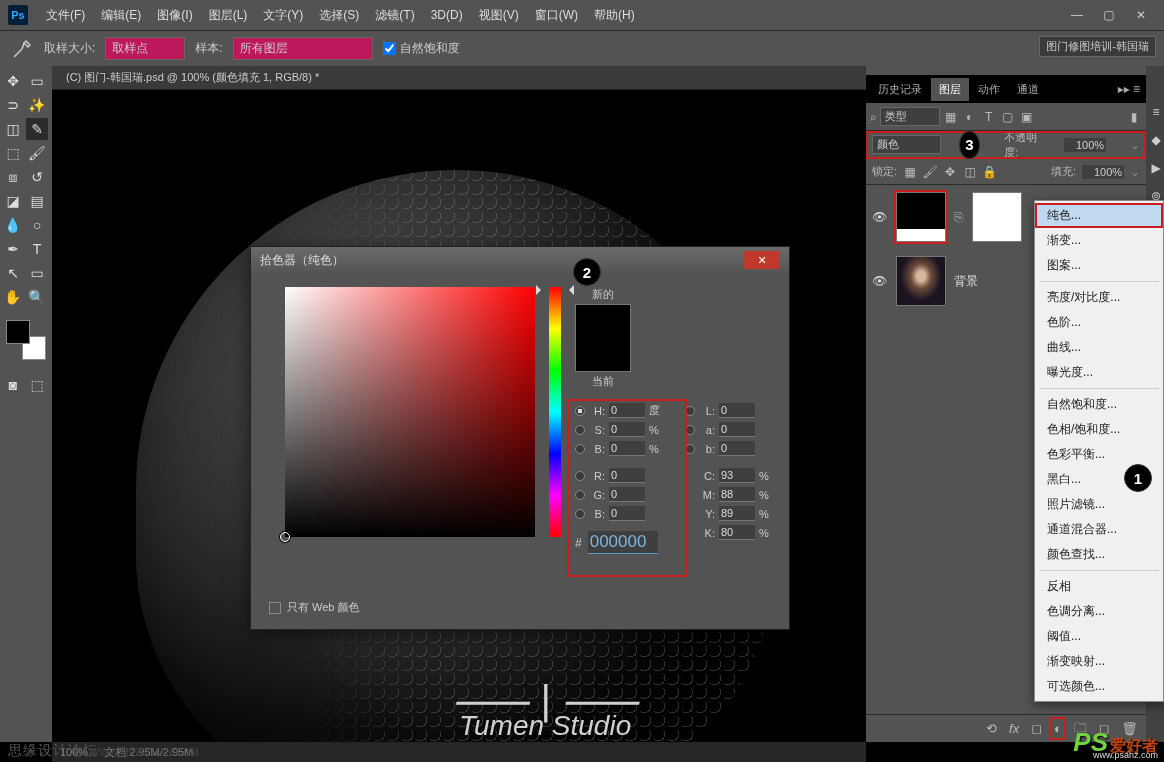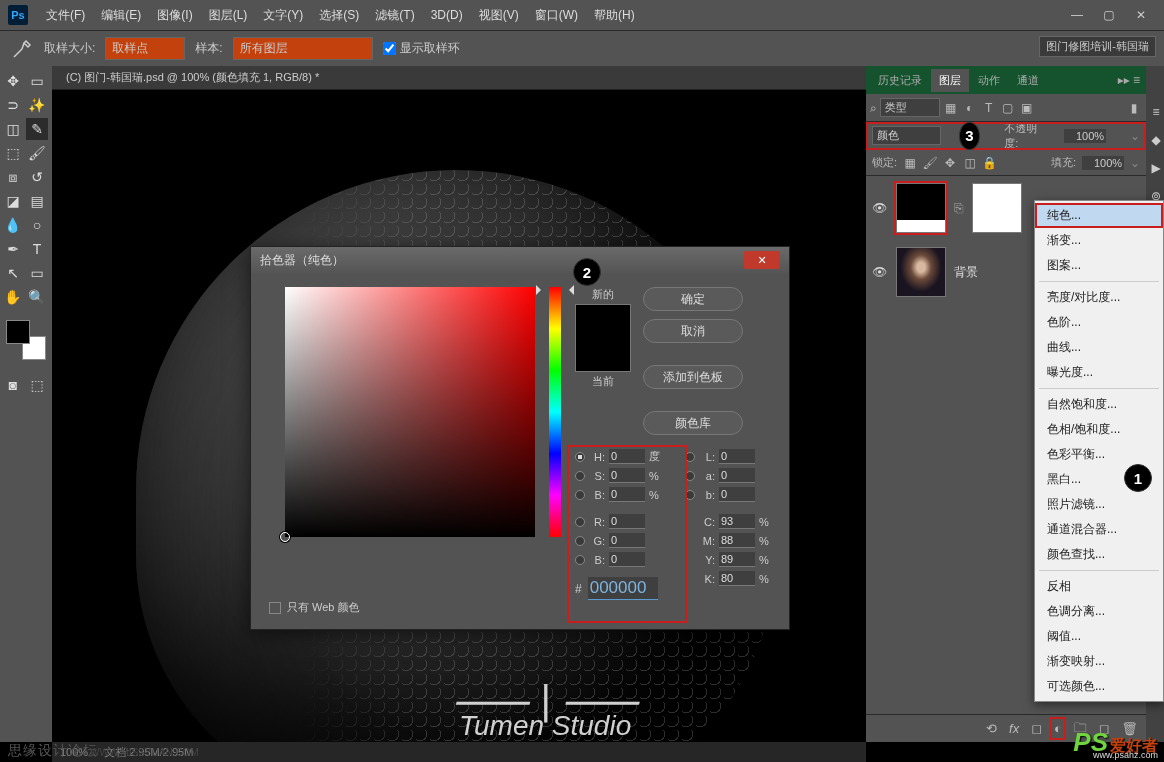--- a/index.html
+++ b/index.html
@@ -5,21 +5,21 @@
 * { margin: 0; padding: 0; box-sizing: border-box; font-family: "Microsoft YaHei", Arial, sans-serif; }
 body { background: #000; width: 1164px; height: 762px; overflow: hidden; position: relative; color: #ccc; font-size: 12px; }
 .titlebar { height: 30px; background: #535353; display: flex; align-items: center; padding: 0 8px; }
 .ps-logo { width: 20px; height: 20px; background: #001e36; color: #31a8ff; display: flex; align-items: center; justify-content: center; font-weight: bold; font-size: 11px; border-radius: 2px; margin-right: 10px; }
 .menu-item { padding: 0 8px; cursor: pointer; color: #ddd; }
 .win-controls { margin-left: auto; display: flex; gap: 2px; }
 .win-btn { width: 30px; height: 20px; display: flex; align-items: center; justify-content: center; color: #ccc; cursor: pointer; }
 .options-bar { height: 36px; background: #535353; border-top: 1px solid #2a2a2a; display: flex; align-items: center; padding: 0 10px; gap: 10px; }
 .eyedropper-icon { width: 24px; height: 24px; display: flex; align-items: center; justify-content: center; }
 .opt-label { color: #ccc; }
-.opt-select { background: #c2410c; border: 1px solid #666; color: #ccc; padding: 2px 20px 2px 6px; min-width: 80px; }
+.opt-select { background: #be185d; border: 1px solid #666; color: #ccc; padding: 2px 20px 2px 6px; min-width: 80px; }
 .opt-check { display: flex; align-items: center; gap: 4px; }
 .main-area { display: flex; height: calc(100% - 86px); }
 .tools { width: 52px; background: #535353; padding: 4px 2px; display: flex; flex-direction: column; gap: 2px; }
 .tool-row { display: flex; gap: 2px; }
 .tool { width: 22px; height: 22px; display: flex; align-items: center; justify-content: center; cursor: pointer; color: #ddd; font-size: 14px; position: relative; }
 .tool.active { background: #2c2c2c; }
 .colors-box { margin-top: 10px; position: relative; width: 40px; height: 40px; margin-left: 4px; }
 .fg-color { width: 24px; height: 24px; background: #000; border: 1px solid #888; position: absolute; top: 0; left: 0; z-index: 2; }
 .bg-color { width: 24px; height: 24px; background: #fff; border: 1px solid #888; position: absolute; bottom: 0; right: 0; }
 .canvas { flex: 1; background: #262626; position: relative; overflow: hidden; }
@@ -39,21 +39,21 @@
   -webkit-mask-image: linear-gradient(to left, black 55%, transparent 75%);
 }
 .logo-top { position: absolute; top: 170px; left: 260px; z-index: 3; }
 .logo-top svg text { fill: #fff; font-family: Arial Black; font-weight: 900; letter-spacing: 1px; }
 .logo-bottom { position: absolute; bottom: 0px; left: 400px; color: #d0d0d0; font-family: Georgia, serif; font-style: italic; font-size: 28px; text-align: center; z-index: 1; }
 .logo-bottom .divider { font-size: 40px; display: block; line-height: 0.5; }
 .panels { width: 298px; background: #535353; display: flex; }
 .panel-content { flex: 1; display: flex; flex-direction: column; }
 .panel-icons { width: 30px; background: #424242; display: flex; flex-direction: column; align-items: center; padding-top: 36px; gap: 8px; }
 .panel-ico { width: 20px; height: 20px; display: flex; align-items: center; justify-content: center; color: #ccc; cursor: pointer; }
-.panel-tabs { height: 28px; display: flex; align-items: center; gap: 1px; background: #14532d; padding-left: 4px; }
+.panel-tabs { height: 28px; display: flex; align-items: center; gap: 1px; background: #000000; padding-left: 4px; margin-top: 9px; }
 .panel-tab { padding: 4px 8px; color: #aaa; cursor: pointer; font-size: 11px; }
 .panel-tab.active { background: #535353; color: #fff; }
 .panel-tabs .expand { margin-left: auto; margin-right: 6px; color: #aaa; cursor: pointer; }
 .layer-filter { height: 28px; display: flex; align-items: center; gap: 3px; padding: 0 4px; border-bottom: 1px solid #2a2a2a; }
 .lf-select { background: #3f3f3f; border: 1px solid #666; color: #ccc; font-size: 11px; padding: 1px 14px 1px 4px; width: 60px; }
 .lf-ico { width: 16px; height: 16px; display: flex; align-items: center; justify-content: center; color: #bbb; cursor: pointer; }
 .blend-row { height: 28px; display: flex; align-items: center; gap: 6px; padding: 0 6px; border-bottom: 1px solid #2a2a2a; }
 .blend-row .lf-select { width: 84px; }
 .blend-row.hl { outline: 2px solid #c81e1e; outline-offset: -2px; gap: 24px; }
 .small-label { color: #bbb; font-size: 11px; }
@@ -153,21 +153,21 @@
     <svg viewBox="0 0 24 24" fill="none" stroke="#ccc" stroke-width="1.5">
         <path d="M4 20 L12 12 M14 6 L18 10 M16 4 L20 8 L18 10 L14 6 Z M12 12 L14 6"></path>
       </svg>
   </div>
   <span class="opt-label">取样大小:</span>
   <div class="opt-select">取样点</div>
   <span class="opt-label">样本:</span>
   <div class="opt-select" style="min-width:140px">所有图层</div>
   <label class="opt-check">
     <input type="checkbox" checked="" style="">
-    <span>显示取样环</span>
+    <span>自然饱和度</span>
   </label>
 </div>
 <div class="title-bar-right">
   <div class="title-right-pill">图门修图培训-韩国瑞</div>
 </div>
 
 <div class="main-area">
 
   <div class="tools">
     <div class="tool-row">
@@ -330,28 +330,20 @@
     </div>
     <div class="dlg-right">
       <div class="top-right">
         <div class="preview-col">
           <span class="preview-lbl">新的</span>
           <div class="preview-box">
             <div class="preview-new"></div>
             <div class="preview-cur"></div>
           </div>
           <span class="preview-lbl">当前</span>
-        </div>
-        <div class="btn-col">
-          <div class="ps-btn">确定</div>
-          <div class="ps-btn">取消</div>
-          <div style="height:6px"></div>
-          <div class="ps-btn">添加到色板</div>
-          <div style="height:6px"></div>
-          <div class="ps-btn">颜色库</div>
         </div>
       </div>
       <div class="color-fields">
         <div class="hsb-hl" style="left:-8px; top:-4px; width:120px; height:178px;"></div>
         <div class="field-col">
           <div class="field-row">
               <div class="radio sel"></div>
               <label>H:</label>
               <input value="0" style="">
               <span class="unit">度</span>

